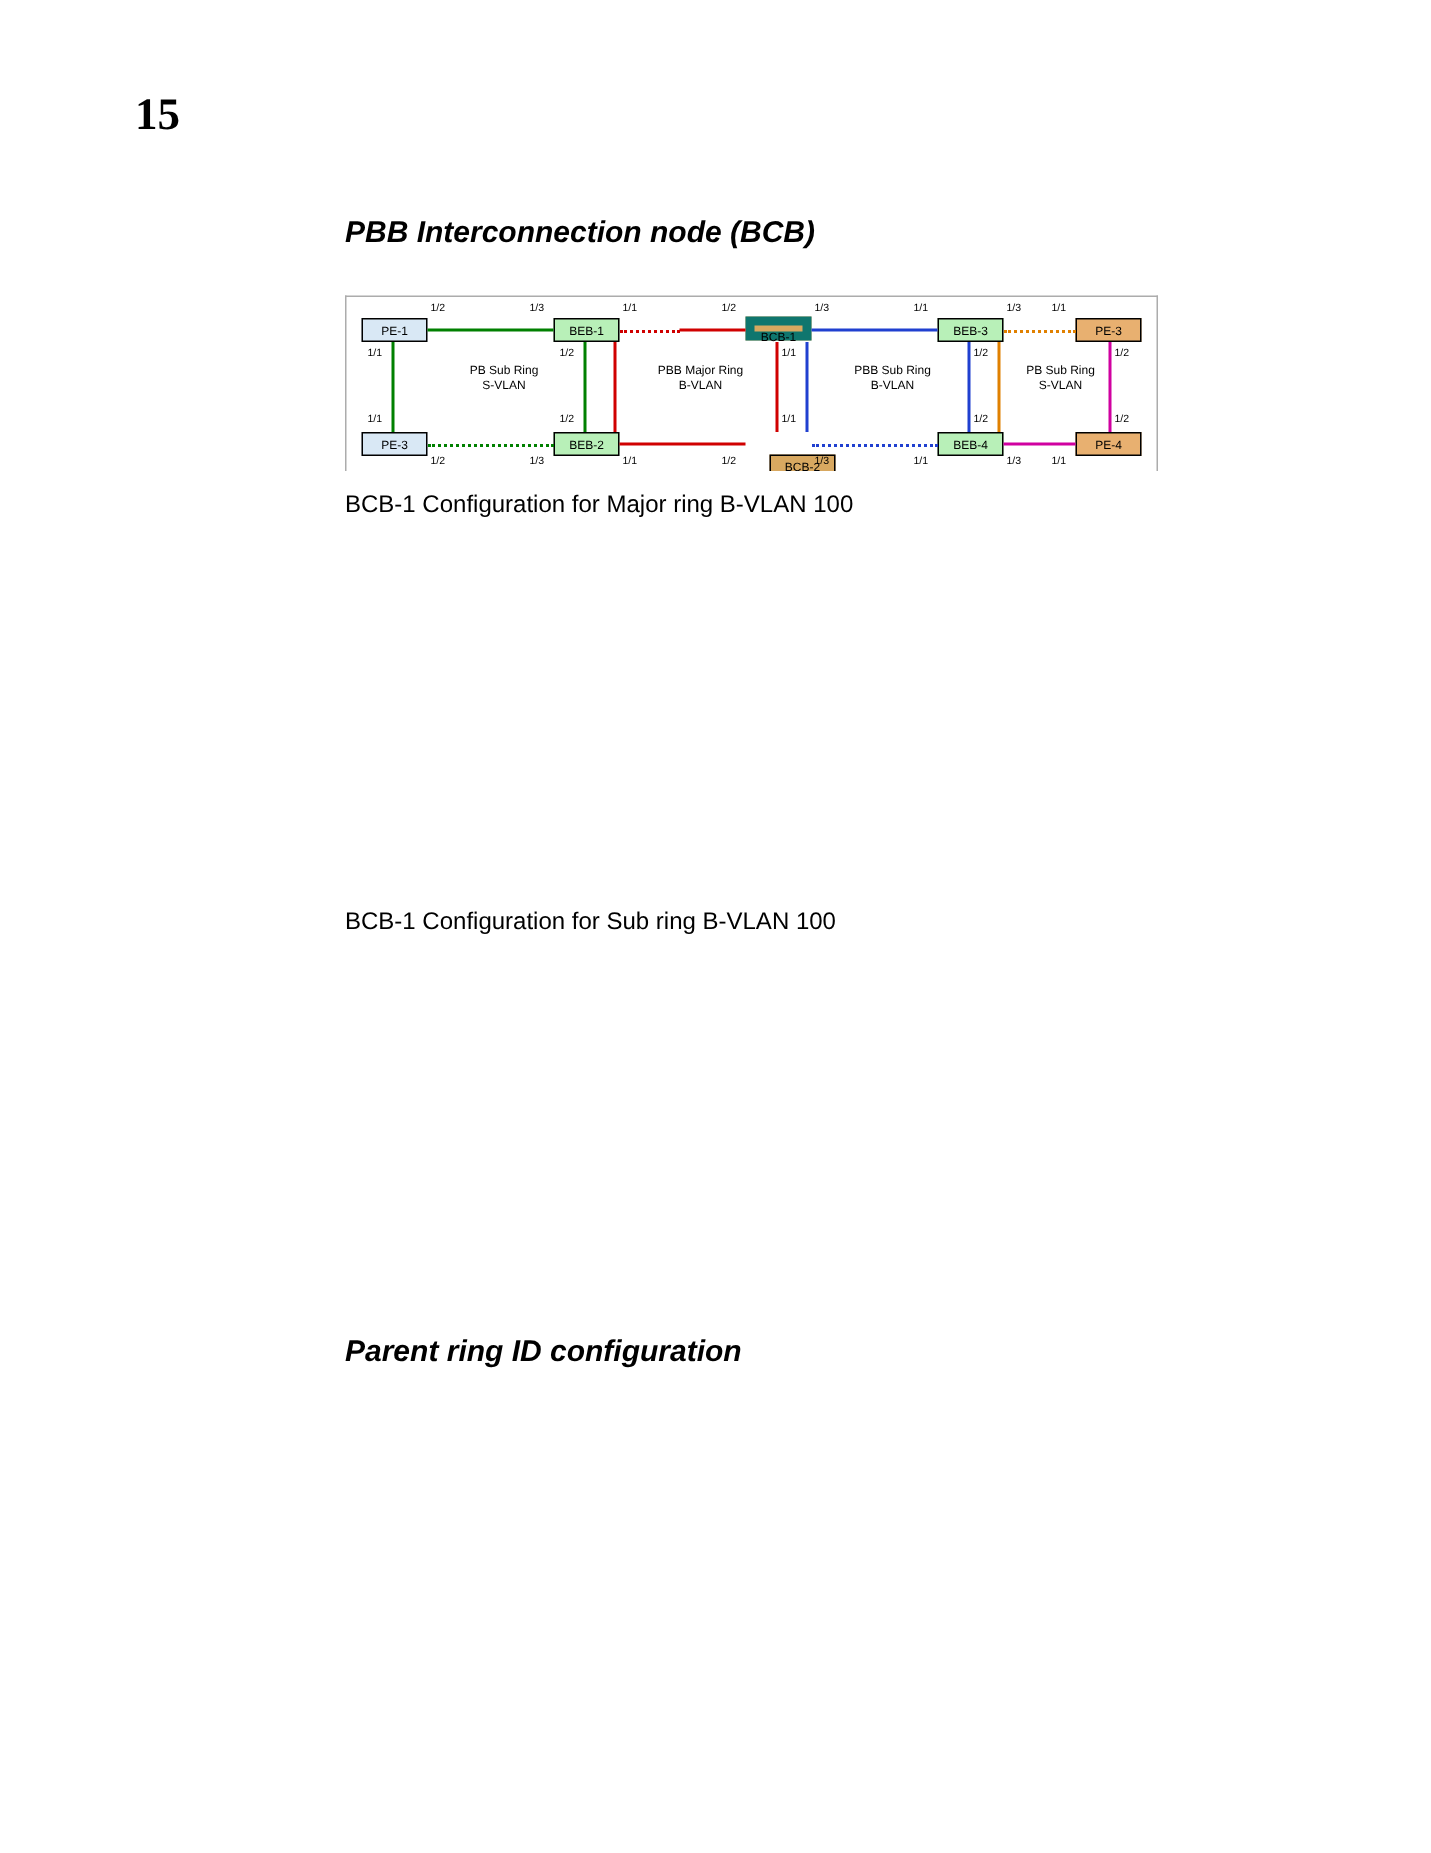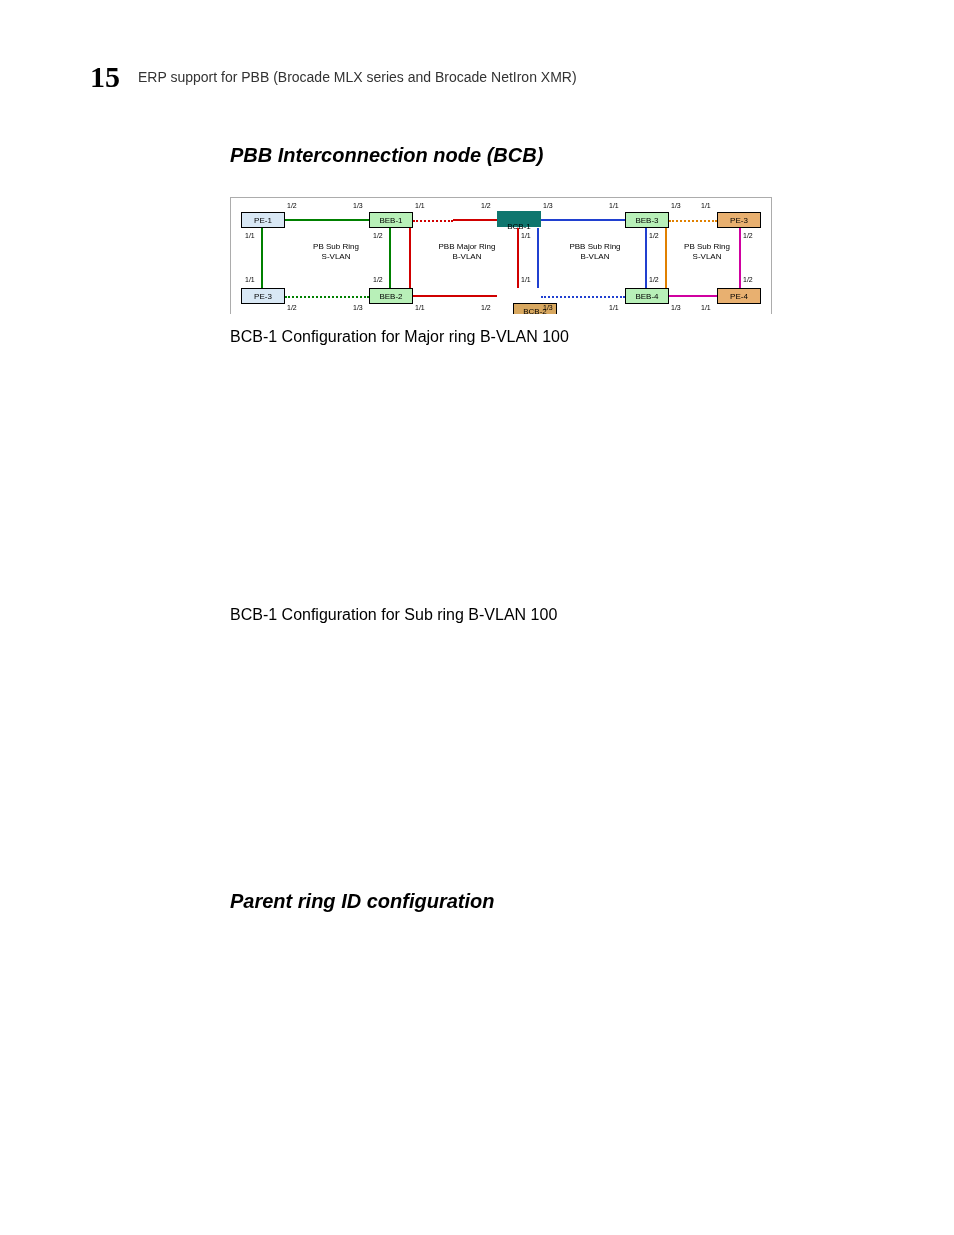--- a/index.html
+++ b/index.html
@@ -72,39 +72,38 @@
     border:1px solid #000;
     text-align:center;
     line-height:16px;
     font-size:8px;
     box-sizing:border-box;
   }
   .pe{background:#d9e8f5;}
   .beb{background:#b8f0b8;}
   .bcb{background:#d8a860;}
   .pe3{background:#e8b070;}
-  .bcb1{border:8px solid #0f766e;}
+  .bcb1{border:6px solid #0f766e;}
   .line{position:absolute;background:#000;}
   .hline{height:2px;}
   .vline{width:2px;}
   .red{background:#d00000;}
   .blue{background:#2040d0;}
   .green{background:#008000;}
   .orange{background:#e08000;}
   .magenta{background:#d000a0;}
   .lbl{position:absolute;font-size:7px;color:#000;line-height:8px;}
   .ringlbl{position:absolute;font-size:8px;text-align:center;line-height:10px;}
   .dots{position:absolute;height:0;border-top:2px dotted;}
 </style>
 </head>
 <body>
 
 <div class="hdr">
   <div class="chapnum">15</div>
-  <div class="running">ERP support for PBB (Brocade MLX series and Brocade NetIron XMR)</div>
 </div>
 
 <div class="content">
 
   <div class="h3">PBB Interconnection node (BCB)</div>
 
 
   <div class="diagram">
 
     <div class="node pe" style="left:10px;  top:14px;">PE-1</div>

